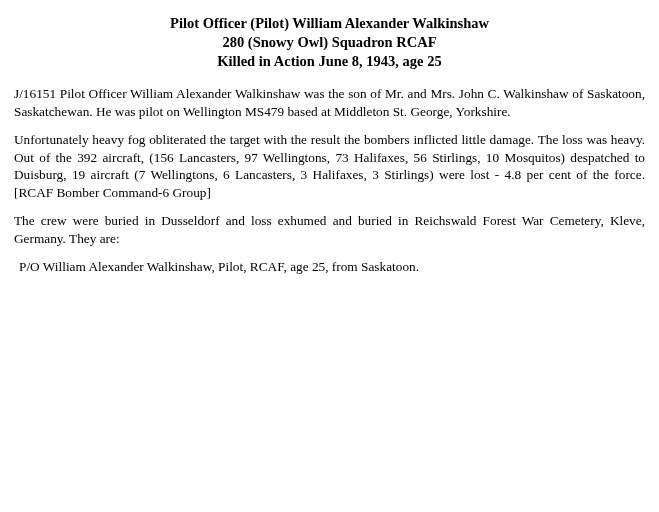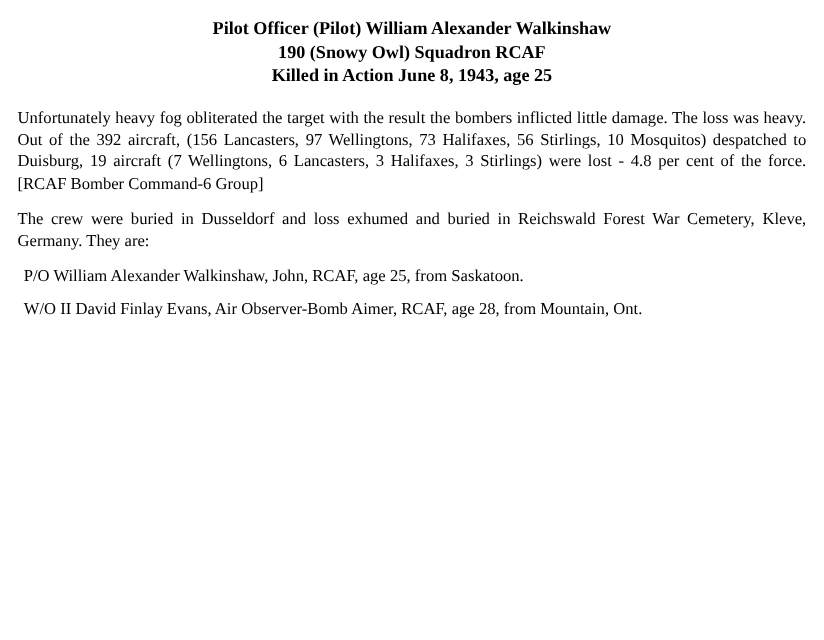--- a/index.html
+++ b/index.html
@@ -56,25 +56,25 @@
     text-align: left;
   }
 </style>
 </head>
 <body>
 
 <div class="page">
 
   <div class="title-block">
     <div>Pilot Officer (Pilot) William Alexander Walkinshaw</div>
-    <div>190 (Snowy Owl) Squadron RCAF</div>
+    <div>280 (Snowy Owl) Squadron RCAF</div>
     <div>Killed in Action June 8, 1943, age 25</div>
   </div>
 
+  <p class="body-para">J/16151 Pilot Officer William Alexander Walkinshaw was the son of Mr. and Mrs. John C. Walkinshaw of Saskatoon, Saskatchewan.    He was pilot on Wellington MS479 based at Middleton St. George, Yorkshire.</p>
   <p class="body-para">Unfortunately heavy fog obliterated the target with the result the bombers inflicted little damage.  The loss was heavy.  Out of the 392 aircraft, (156 Lancasters, 97 Wellingtons, 73 Halifaxes, 56 Stirlings, 10 Mosquitos) despatched to Duisburg, 19 aircraft (7 Wellingtons, 6 Lancasters, 3 Halifaxes, 3 Stirlings) were lost - 4.8 per cent of the force. [RCAF Bomber Command-6 Group]</p>
   <p class="body-para last-left">The crew were buried in Dusseldorf and loss exhumed and buried in Reichswald Forest War Cemetery, Kleve, Germany.  They are:</p>
 
   <ul class="crew-list">
-    <li>P/O William Alexander Walkinshaw, John, RCAF, age 25, from Saskatoon.</li>
-    <li>W/O II David Finlay Evans, Air Observer-Bomb Aimer, RCAF, age 28, from Mountain, Ont.</li>
+    <li>P/O William Alexander Walkinshaw, Pilot, RCAF, age 25, from Saskatoon.</li>
   </ul>
 
 </div>
 
 </body></html>

